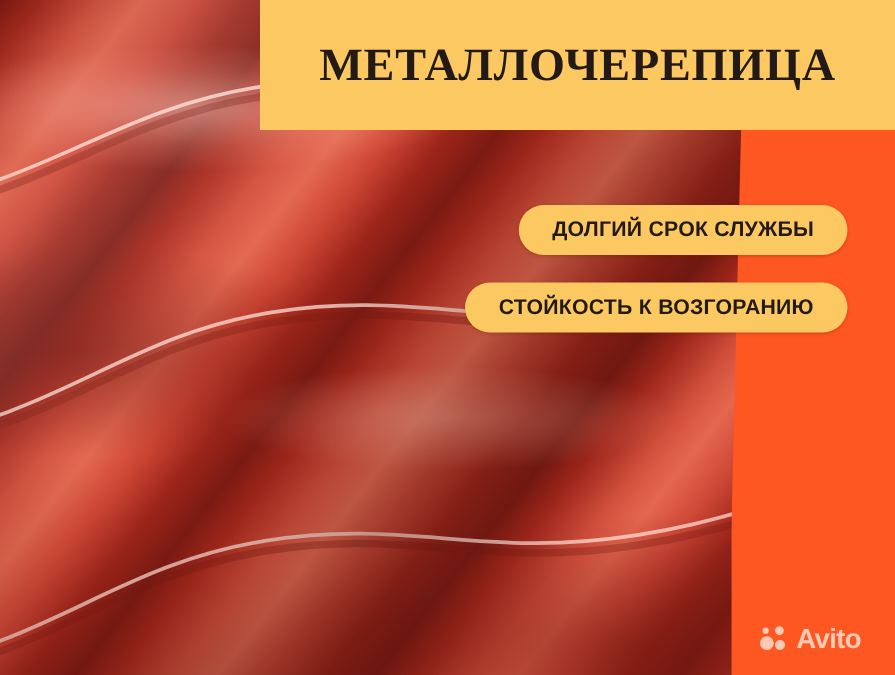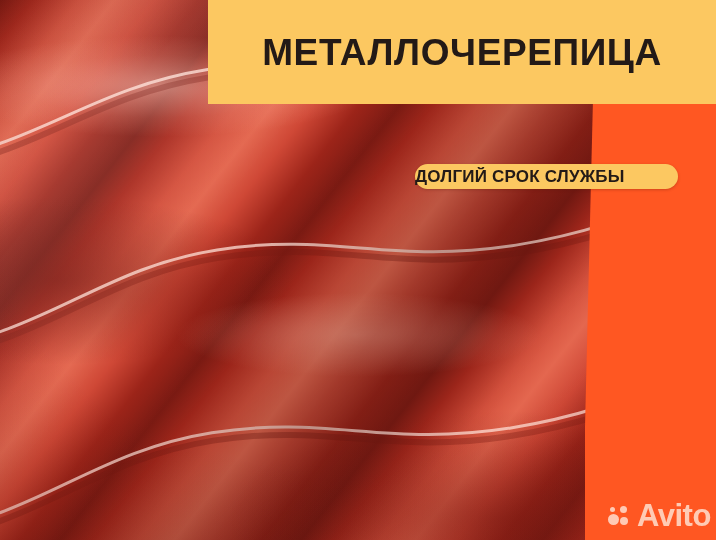--- a/index.html
+++ b/index.html
@@ -88,38 +88,40 @@
   #title-banner {
     position: absolute;
     top: 0;
     left: 208px;
     width: 508px;
     height: 104px;
     background: #fcc861;
     display: flex;
     align-items: center;
     justify-content: center;
+    font-family: Liberation Serif, serif;
   }
   #title-text {
     color: #231a17;
     font-size: 37px;
     font-weight: bold;
     letter-spacing: 0.6px;
     white-space: nowrap;
     line-height: 1;
   }
 
   
   .badge {
     position: absolute;
-    height: 25px;
+    height: 40px;
     background: #fcc861;
     border-radius: 20px;
     display: flex;
     align-items: center;
+    justify-content: center;
     color: #231a17;
     font-size: 17px;
     font-weight: bold;
     letter-spacing: 0.2px;
     white-space: nowrap;
     box-shadow: 0 1px 3px rgba(90,20,10,0.28);
   }
   #badge-0 { top: 164px; left: 415px; width: 263px; }
   #badge-1 { top: 226px; left: 372px; width: 306px; }
   #badge-2 { top: 290px; left: 308px; width: 370px; }
@@ -141,21 +143,21 @@
     display: block;
     border-radius: 50%;
     background: #ffd9c9;
   }
   #avito-dots i.d1 { width: 11px; height: 11px; left: 0;   top: 9px; }
   #avito-dots i.d2 { width: 7px;  height: 7px;  left: 12px; top: 1px; }
   #avito-dots i.d3 { width: 8px;  height: 8px;  left: 12px; top: 12px; }
   #avito-dots i.d4 { width: 5px;  height: 5px;  left: 2px;  top: 2px; }
   #avito-wordmark {
     color: #ffdcc9;
-    font-size: 31px;
+    font-size: 22px;
     font-weight: bold;
     letter-spacing: -0.5px;
     line-height: 1;
   }
 </style>
 </head>
 <body>
 
 <div id="banner">
 
@@ -188,20 +190,23 @@
   <div id="side-panel"></div>
 
   <div id="title-banner">
     <span id="title-text">МЕТАЛЛОЧЕРЕПИЦА</span>
   </div>
 
   <div class="badge" id="badge-0">
     <span>ДОЛГИЙ СРОК СЛУЖБЫ</span>
   </div>
 
+  <div class="badge" id="badge-1">
+    <span>СТОЙКОСТЬ К ВОЗГОРАНИЮ</span>
+  </div>
 
 
 
   <div id="avito-watermark">
     <span id="avito-dots">
       <i class="d4"></i>
       <i class="d2"></i>
       <i class="d1"></i>
       <i class="d3"></i>
     </span>

